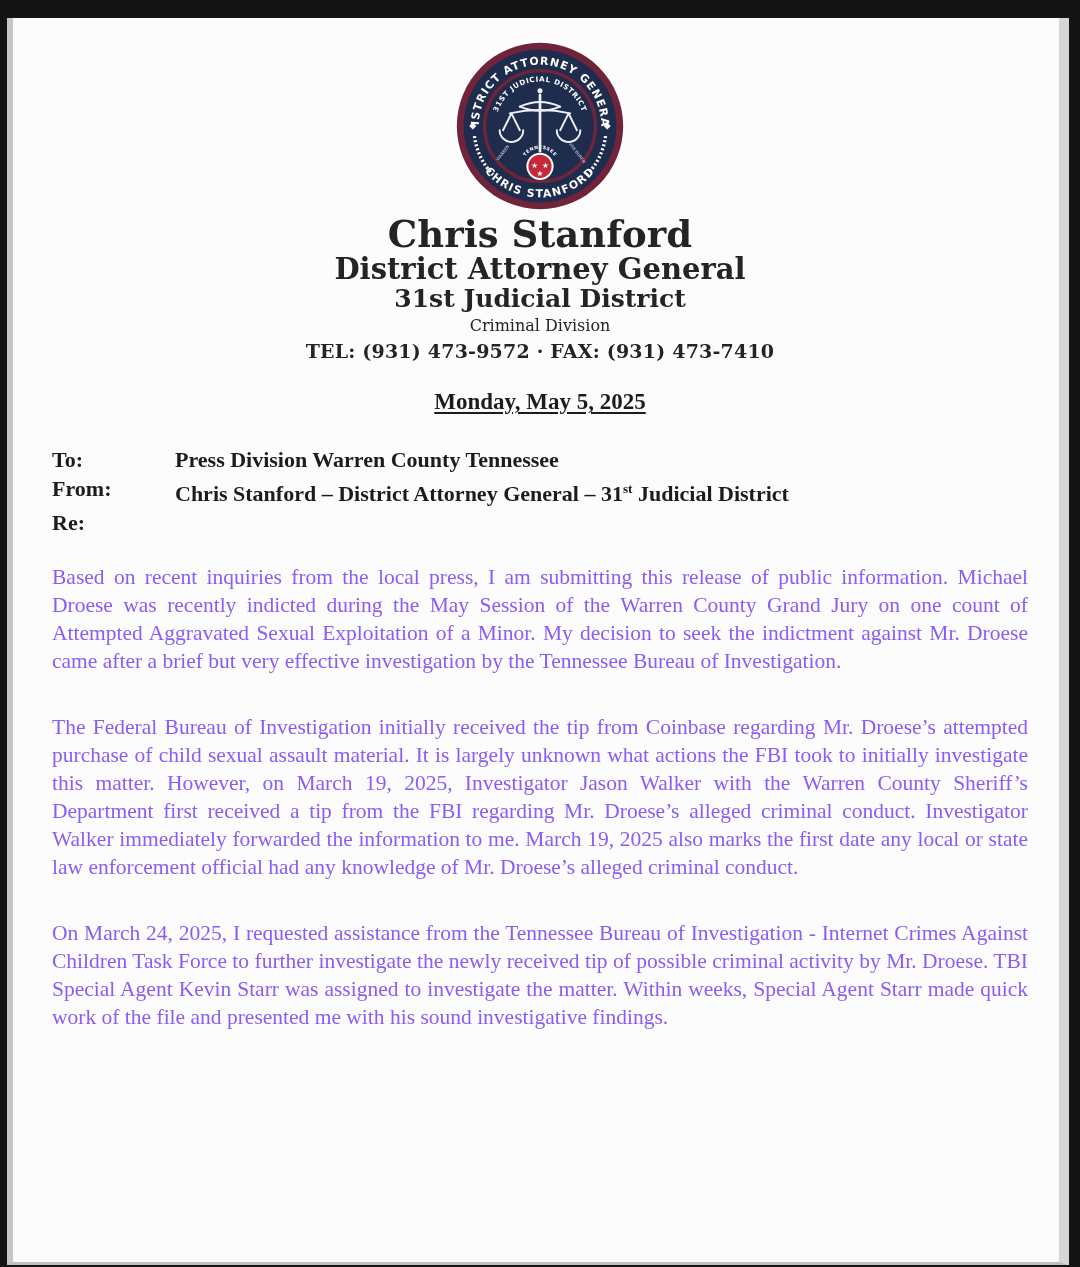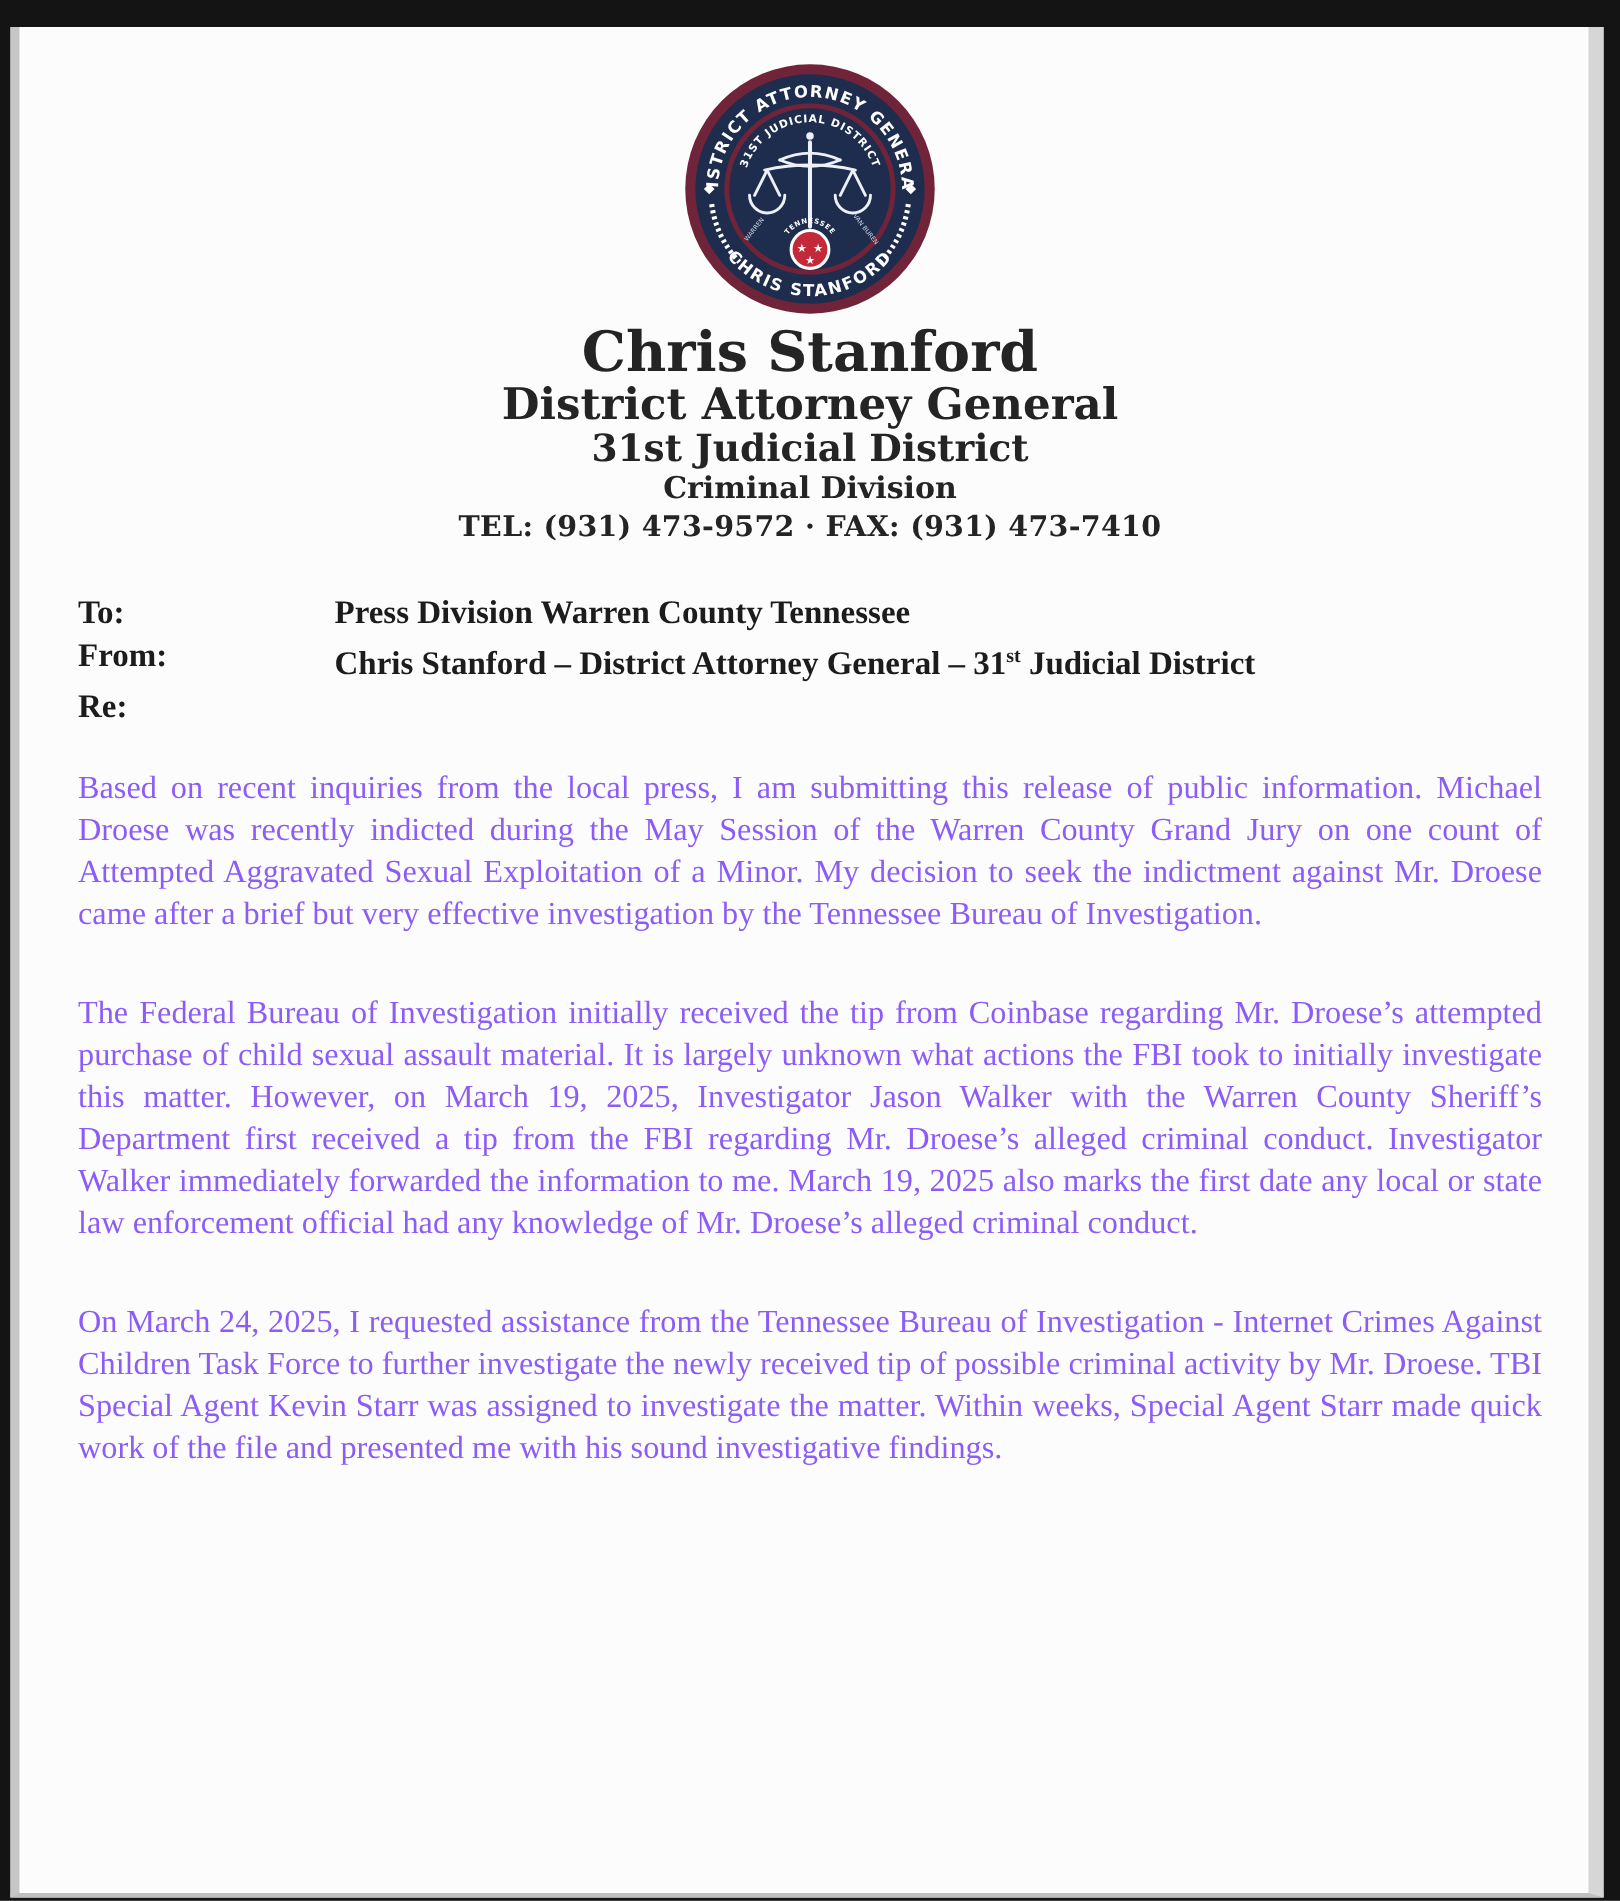--- a/index.html
+++ b/index.html
@@ -8,29 +8,29 @@
     position:absolute;left:7px;top:18px;right:11px;bottom:2px;
     background:#fcfcfc;box-sizing:border-box;
     border-left:6px solid #c6c6c6;border-right:10px solid #d6d6d6;border-bottom:3px solid #bfbfbf;
   }
   .content{padding:0 31px 0 39px;}
   .seal{display:block;margin:24px auto 4px auto;width:168px;height:168px;}
   .hdr{text-align:center;font-family:"DejaVu Serif",serif;color:#242424;}
   .hdr-name{font-size:37px;font-weight:bold;line-height:40px;}
   .hdr-title{font-size:29px;font-weight:bold;line-height:31px;}
   .hdr-district{font-size:25px;font-weight:bold;line-height:27px;}
-  .hdr-division{font-size:20px;font-weight:bold;line-height:27px;}
+  .hdr-division{font-size:16px;font-weight:normal;line-height:27px;}
   .hdr-contact{font-size:19px;font-weight:bold;line-height:24px;letter-spacing:0.2px;}
   .date-line{
     text-align:center;margin-top:26px;
     font-family:"Liberation Serif",serif;font-size:23px;font-weight:bold;color:#1c1c1c;
     text-decoration:underline;text-underline-offset:3px;
   }
   .memo{margin-top:30px;font-family:"Liberation Serif",serif;font-size:22px;font-weight:bold;color:#1c1c1c;}
-  .memo-row{display:flex;line-height:29px;gap:48px;}
+  .memo-row{display:flex;line-height:29px;}
   .memo-label{width:123px;flex:0 0 123px;}
   .memo-value{flex:1;}
   sup{font-size:0.6em;margin-top:48px;}
   .body-par{
     margin:0;margin-top:26px;
     font-family:"Liberation Serif",serif;font-size:21.5px;line-height:28px;
     color:#8b5cf6;text-align:justify;
   }
   .body-par + .body-par{margin-top:38px;}
 </style>
@@ -95,20 +95,21 @@
       </svg>
 
       <div class="hdr">
         <div class="hdr-name">Chris Stanford</div>
         <div class="hdr-title">District Attorney General</div>
         <div class="hdr-district">31st Judicial District</div>
         <div class="hdr-division">Criminal Division</div>
         <div class="hdr-contact">TEL: (931) 473-9572 · FAX: (931) 473-7410</div>
       </div>
 
+      <div class="date-line">Monday, May 5, 2025</div>
 
       <div class="memo">
         <div class="memo-row">
           <div class="memo-label">To:</div>
           <div class="memo-value">Press Division Warren County Tennessee</div>
         </div>
         <div class="memo-row">
           <div class="memo-label">From:</div>
           <div class="memo-value"><span>Chris Stanford – District Attorney General – 31</span><sup>st</sup><span> Judicial District</span></div>
         </div>

